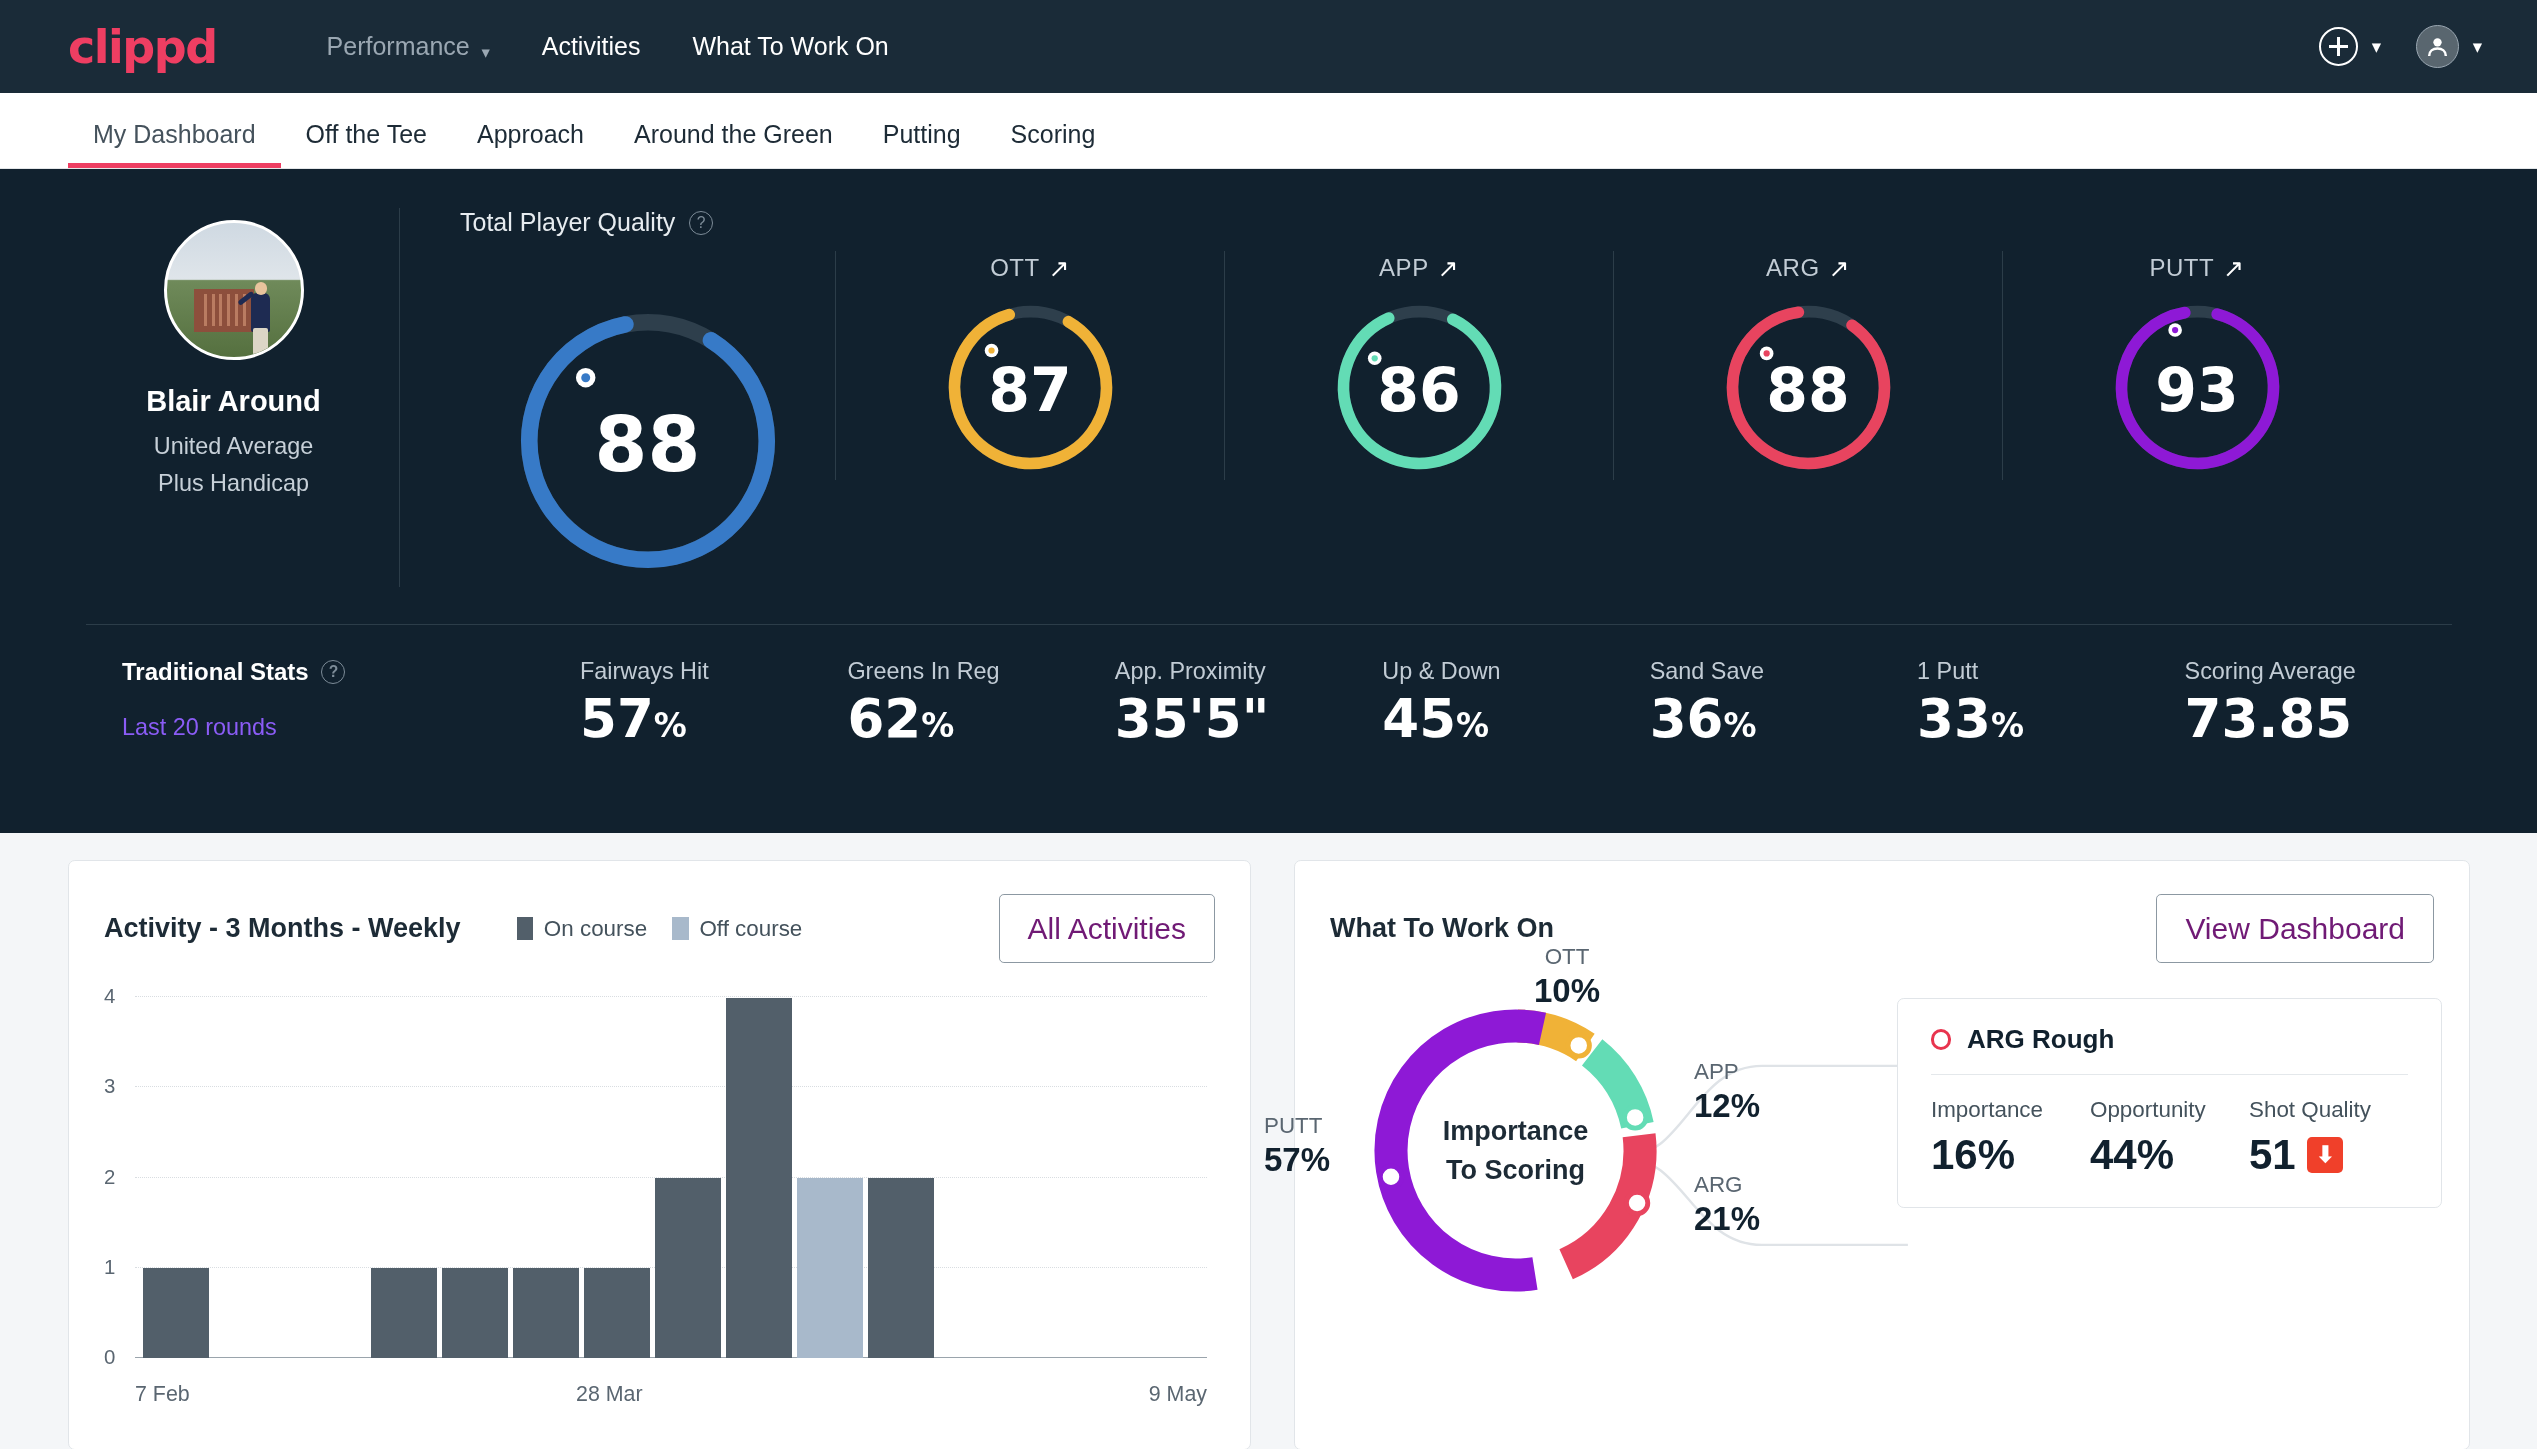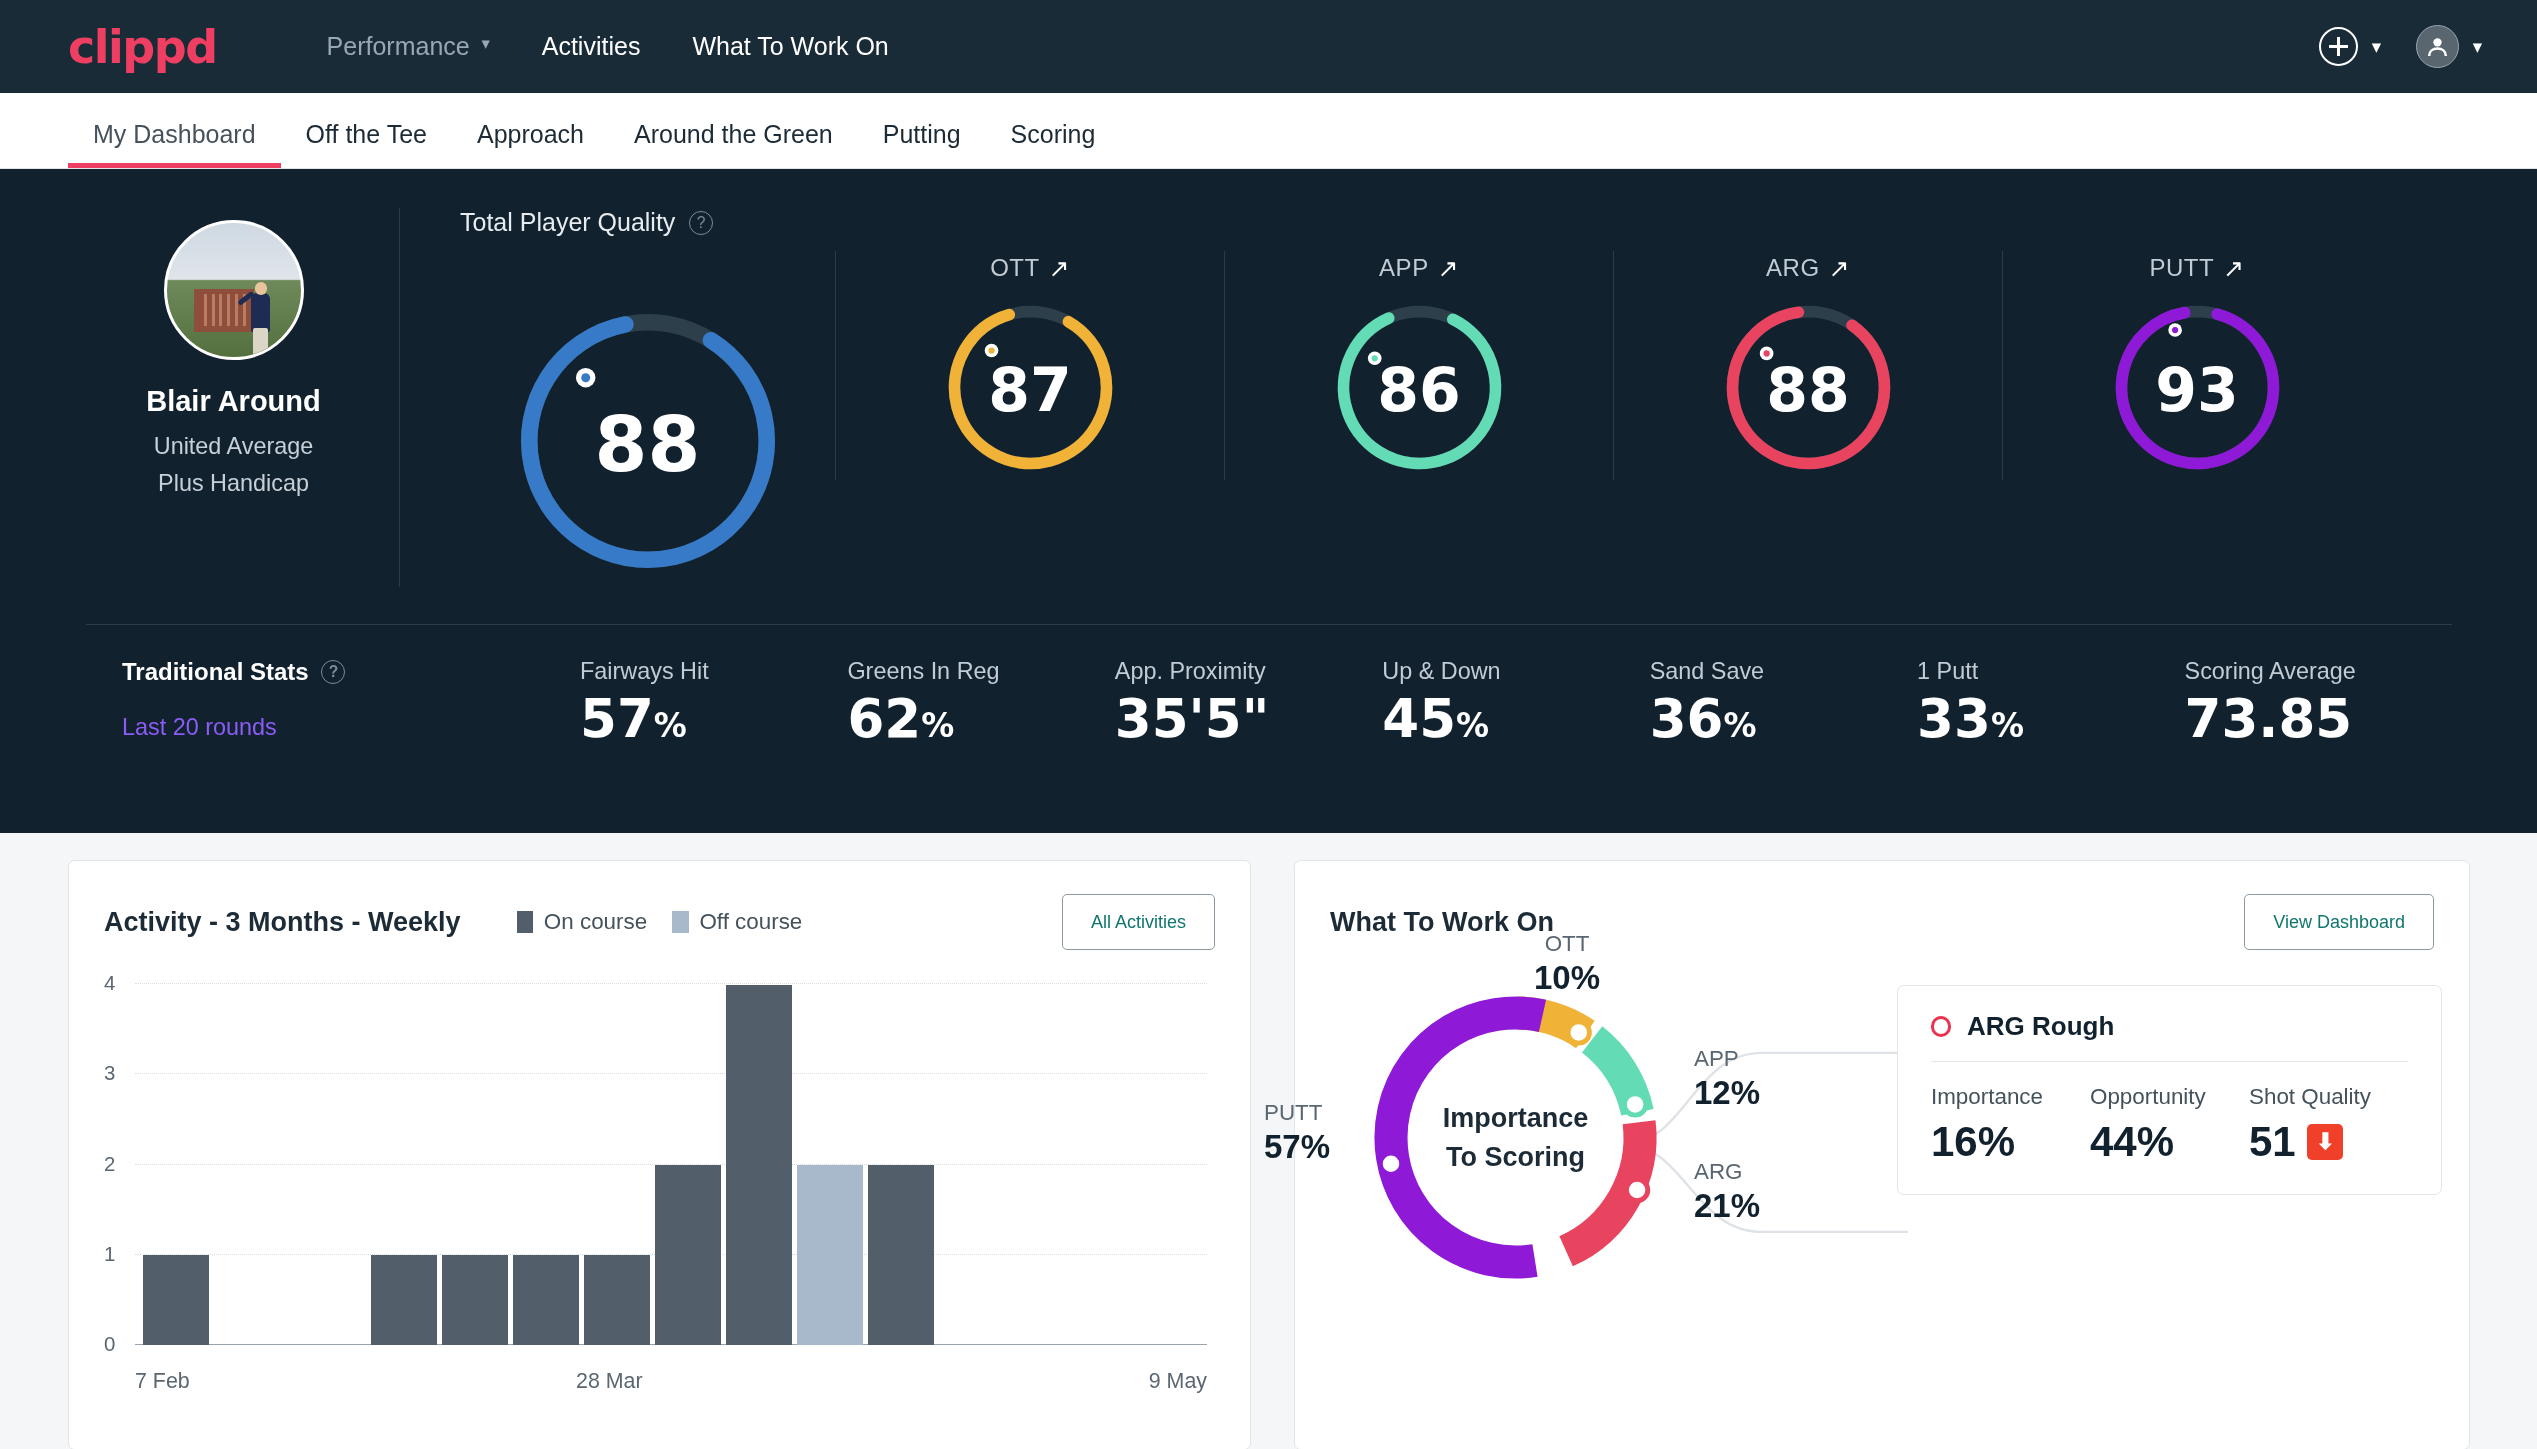--- a/index.html
+++ b/index.html
@@ -17,21 +17,21 @@
   }
   .logo {
     font-size: 46px; font-weight: bold; color: #ee3e62;
     letter-spacing: -1.5px; line-height: 1;
     font-family: "DejaVu Sans", sans-serif;
     margin-right: 84px;
   }
   .navlinks { display: flex; align-items: center; gap: 0; }
   .navlink {
     font-size: 25px; color: #ffffff; padding: 0 26px;
-    display: flex; align-items: flex-start; gap: 11.7px; cursor: pointer;
+    display: flex; align-items: flex-end; gap: 11.7px; cursor: pointer;
     white-space: nowrap;
   }
   .navlink.muted { color: #9aa7b2; }
   .caret { font-size: 16.6px; display: inline-block; transform: translateY(1.9px); }
   .nav-right { margin-left: auto; display: flex; align-items: center; gap: 13.6px; }
   .circ-icon {
     width: 39px; height: 39px; border-radius: 50%;
     border: 2.5px solid #ffffff; position: relative;
     display: inline-block; cursor: pointer;
   }
@@ -145,21 +145,21 @@
   
   .bottom { background:#f4f6f8; padding:27px 68px 0 68px; display:flex; gap:43px; height:calc(1450px - 93px - 76px - 664px); }
   .card { background:#ffffff; border:1px solid #e1e5e9; border-radius:6.8px; }
   .card-head { display:flex; align-items:center; padding:33px 35px 0 35px; }
   .card-title { font-size:27px; color:#1d2b36; font-weight:bold; }
   .legend { display:flex; align-items:center; gap:25px; margin-left:56px; }
   .legend-item { display:flex; align-items:center; gap:10.7px; font-size:22.4px; color:#44525c; }
   .swatch { width:16.6px; height:22.4px; display:inline-block; }
   .btn {
     margin-left:auto; border:1px solid #8c98a2; border-radius:4.9px; background:#ffffff;
-    font-size:18px; color:#0f766e; padding:16.6px 28px; cursor:pointer;
+    font-size:30px; color:#701a75; padding:16.6px 28px; cursor:pointer;
     font-family:"Liberation Sans", sans-serif; white-space:nowrap;
   }
 
   .card-activity { width:1183px; position:relative; }
   .chart-area { position:relative; margin:23.4px 43px 0 35px; height:380px; }
   .ytick { position:absolute; left:0; font-size:20.4px; color:#5a6671; transform:translateY(-50%); }
   .gridline { position:absolute; left:31px; right:0; border-top:1.9px dotted #d9dde1; }
   .axis { position:absolute; left:31px; right:0; height:1.9px; background:#9aa4ac; }
   .bar { position:absolute; bottom:0; }
   .xlabels { position:relative; margin:15.6px 43px 0 35px; height:29px; }

